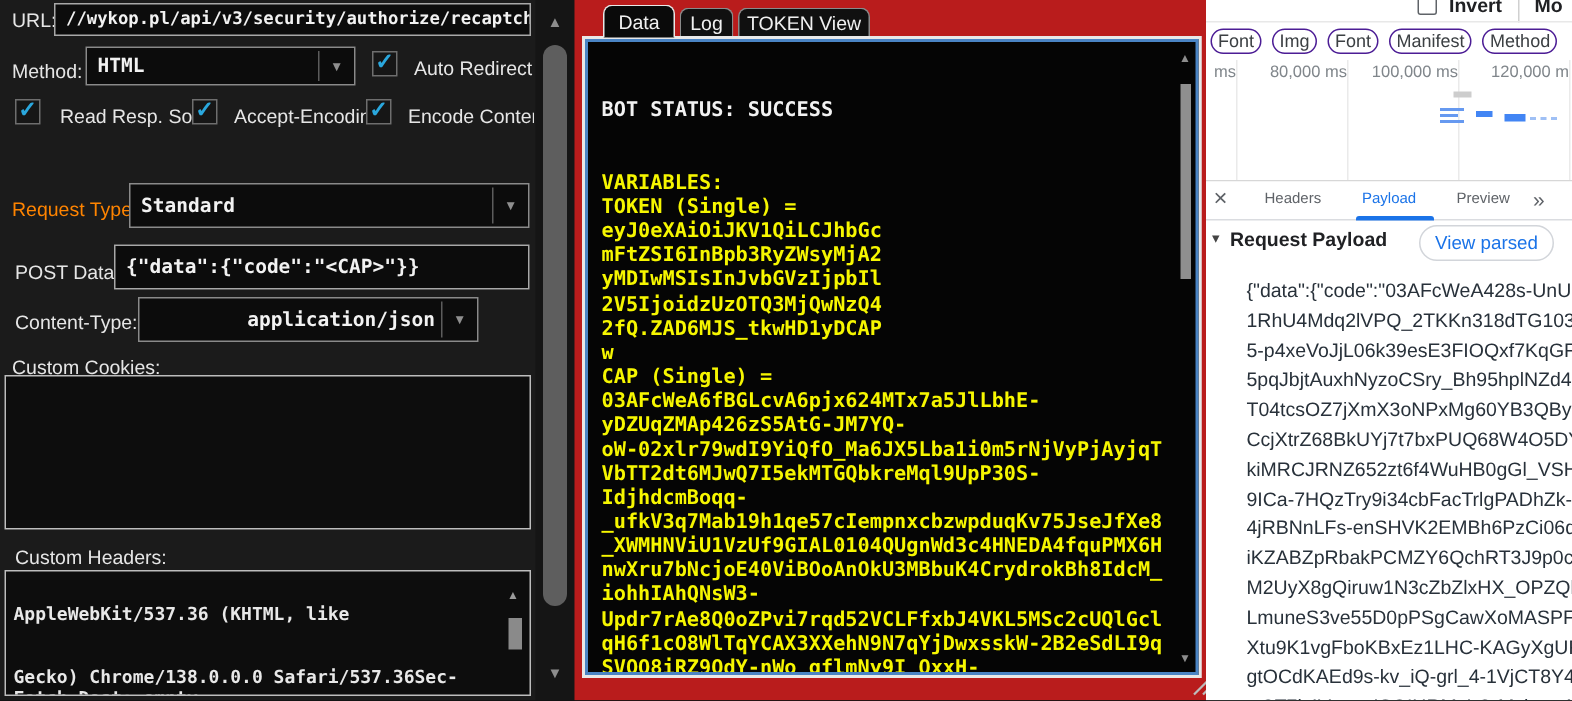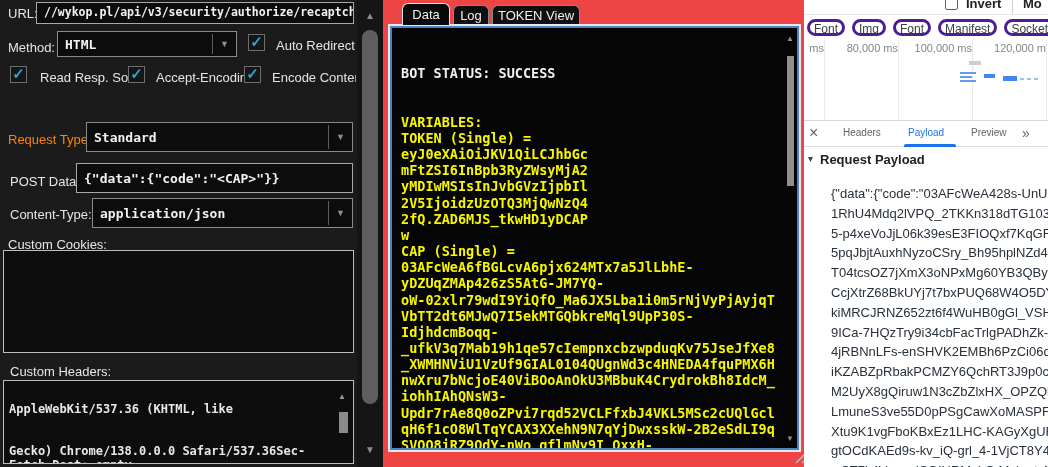--- a/index.html
+++ b/index.html
@@ -35,21 +35,21 @@
   .hdr-lines { margin:-7px 0 0 5px; color:#e8e8e8; font-size:12px; line-height:14px; white-space:pre; }
   .mini-sb-arrow { position:absolute; color:#9a9a9a; font-size:8px; }
   .mini-thumb { position:absolute; background:#8a8a8a; }
 
   
   .main-sb { position:absolute; left:357px; top:0; width:26px; height:467px; background:#151515; }
   .main-sb .arrow { position:absolute; left:0; width:26px; text-align:center; color:#8d8d8d; font-size:10px; }
   .main-sb .thumb { position:absolute; left:5px; width:16px; top:30px; height:374px; background:#5e5e5e; border-radius:8px; }
 
   
-  .debugger { position:absolute; left:383px; top:0; width:421px; height:467px; background:#ef4444; overflow:hidden; }
+  .debugger { position:absolute; left:383px; top:0; width:421px; height:467px; background:#b91c1c; overflow:hidden; }
   .tab {
     position:absolute; background:#101010; border:1px solid #8a8a8a; border-bottom:none;
     border-radius:6px 6px 0 0; color:#f0f0f0; font-size:13px;
     display:flex; align-items:center; justify-content:center; white-space:nowrap;
   }
   .tab.active { background:#0a0a0a; border-color:#e8e8e8; z-index:3; }
   .console-outer { position:absolute; left:5px; top:24px; width:413px; height:428px; border:2px solid #e8e8e8; background:#e8e8e8; }
   .console-inner {
     position:relative; width:100%; height:100%; border:2px solid #4a84c4; background:#050505;
     padding:5px 14px 0 9px; overflow:hidden;
@@ -64,21 +64,21 @@
   .devtools { position:absolute; left:804px; top:0; width:244px; height:467px; background:#ffffff; overflow:hidden;
     color:#202124; }
   .dt-topbar { position:absolute; left:0; top:0; width:244px; height:25px; overflow:hidden;font-weight:bold; }
   .dt-topbar-inner { position:relative; margin-top:-7px; height:22px; }
   .dt-checkbox { position:absolute; left:141px; top:4px; width:13px; height:13px; border:1px solid #5f6368; border-radius:2px; background:#fff; }
   .dt-top-label { position:absolute; top:3px; font-size:13px; color:#202124; white-space:nowrap; }
   .dt-vdiv { position:absolute; left:208px; top:0; width:1px; height:22px; background:#d0d0d0; }
   .dt-hdiv { position:absolute; left:0; width:244px; height:1px; background:#e8e8e8; }
   .pills { position:absolute; left:3px; top:19px; display:flex; gap:7px; }
   .pills div {
-    height:17px; border:3px solid #4c1d95; border-radius:9px; padding:0 4px;
+    height:17px; border:1px solid #4c1d95; border-radius:9px; padding:0 4px;
     font-size:12px; line-height:15px; color:#3c4043; white-space:nowrap; background:#fff;
   }
   .tl-wrap { position:absolute; left:0; top:42px; width:244px; height:12px; }
   .tl-wrap div { position:absolute; top:0; font-size:11px; color:#80868b; white-space:nowrap; }
   .tl-wrap div:nth-child(1){ right:224px; }
   .tl-wrap div:nth-child(2){ right:150px; }
   .tl-wrap div:nth-child(3){ right:76px; }
   .tl-wrap div:nth-child(4){ right:2px; }
   .gl { position:absolute; top:40px; width:1px; height:80px; background:#eaeaea; }
   .wf { position:absolute; }
@@ -136,21 +136,21 @@
     <span class="lbl orange" style="left:8px;top:132px">Request Type:</span>
     <div class="field select" style="left:86px;top:122px;width:267px;height:30px;">
       <span class="mono" style="font-size:13px">Standard</span>
       <span class="dd-arrow">▼</span>
     </div>
 
     <span class="lbl" style="left:10px;top:174px">POST Data:</span>
     <div class="field mono" style="left:76px;top:163px;width:277px;height:30px;font-size:13px;">{"data":{"code":"&lt;CAP&gt;"}}</div>
 
     <span class="lbl" style="left:10px;top:207px">Content-Type:</span>
-    <div class="field select" style="left:92px;top:198px;width:261px;height:30px;">
+    <div class="field select" style="left:92px;top:198px;width:227px;height:30px;justify-content:flex-end;">
       <span class="mono" style="font-size:13px">application/json</span>
       <span class="dd-arrow">▼</span>
     </div>
 
     <span class="lbl" style="left:8px;top:237px">Custom Cookies:</span>
     <div class="textarea" style="left:3px;top:250px;width:351px;height:103px;"></div>
 
     <span class="lbl" style="left:10px;top:364px">Custom Headers:</span>
     <div class="textarea" style="left:3px;top:380px;width:351px;height:84px;">
       <div class="hdr-lines mono">
@@ -200,21 +200,21 @@
         <span class="dt-top-label" style="left:219px">Mo</span>
       </div>
     </div>
     <div class="dt-hdiv" style="top:14px"></div>
 
     <div class="pills">
         <div class="pill">Font</div>
         <div class="pill">Img</div>
         <div class="pill">Font</div>
         <div class="pill">Manifest</div>
-        <div class="pill">Socket</div>
+        <div class="pill">Method</div>
       </div>
 
     <div class="tl-wrap">
         <div>ms</div>
         <div>80,000 ms</div>
         <div>100,000 ms</div>
         <div>120,000 m</div>
       </div>
     <div class="gl" style="left:20px"></div>
     <div class="gl" style="left:94px"></div>
@@ -237,20 +237,21 @@
       <span class="dt-tab" style="left:39px">Headers</span>
       <span class="dt-tab sel" style="left:104px">Payload</span>
       <span class="dt-underline"></span>
       <span class="dt-tab" style="left:167px">Preview</span>
       <span class="dt-tab" style="left:218px;top:4px;font-size:14px;">»</span>
     </div>
 
     <div class="rp-row">
       <span class="rp-caret">▾</span>
       <span class="rp-title">Request Payload</span>
+      <span class="view-parsed">View parsed</span>
     </div>
 
     <div class="payload">
         <div>{"data":{"code":"03AFcWeA428s-UnU8LLu</div>
         <div>1RhU4Mdq2lVPQ_2TKKn318dTG103sLnK</div>
         <div>5-p4xeVoJjL06k39esE3FIOQxf7KqGF1aF05</div>
         <div>5pqJbjtAuxhNyzoCSry_Bh95hplNZd4lkzcl</div>
         <div>T04tcsOZ7jXmX3oNPxMg60YB3QByF7m4</div>
         <div>CcjXtrZ68BkUYj7t7bxPUQ68W4O5DYcdk5</div>
         <div>kiMRCJRNZ652zt6f4WuHB0gGl_VSH_K90</div>

